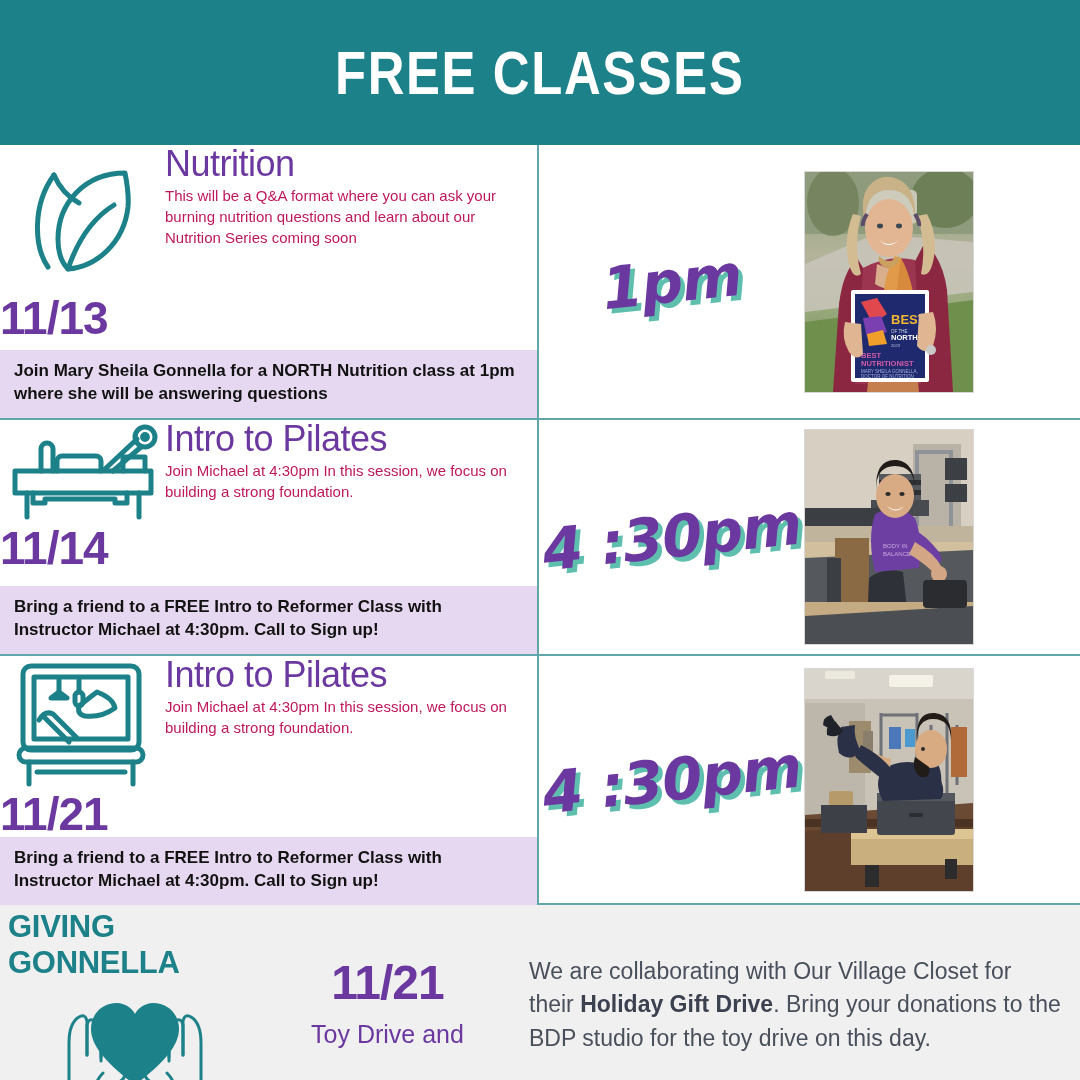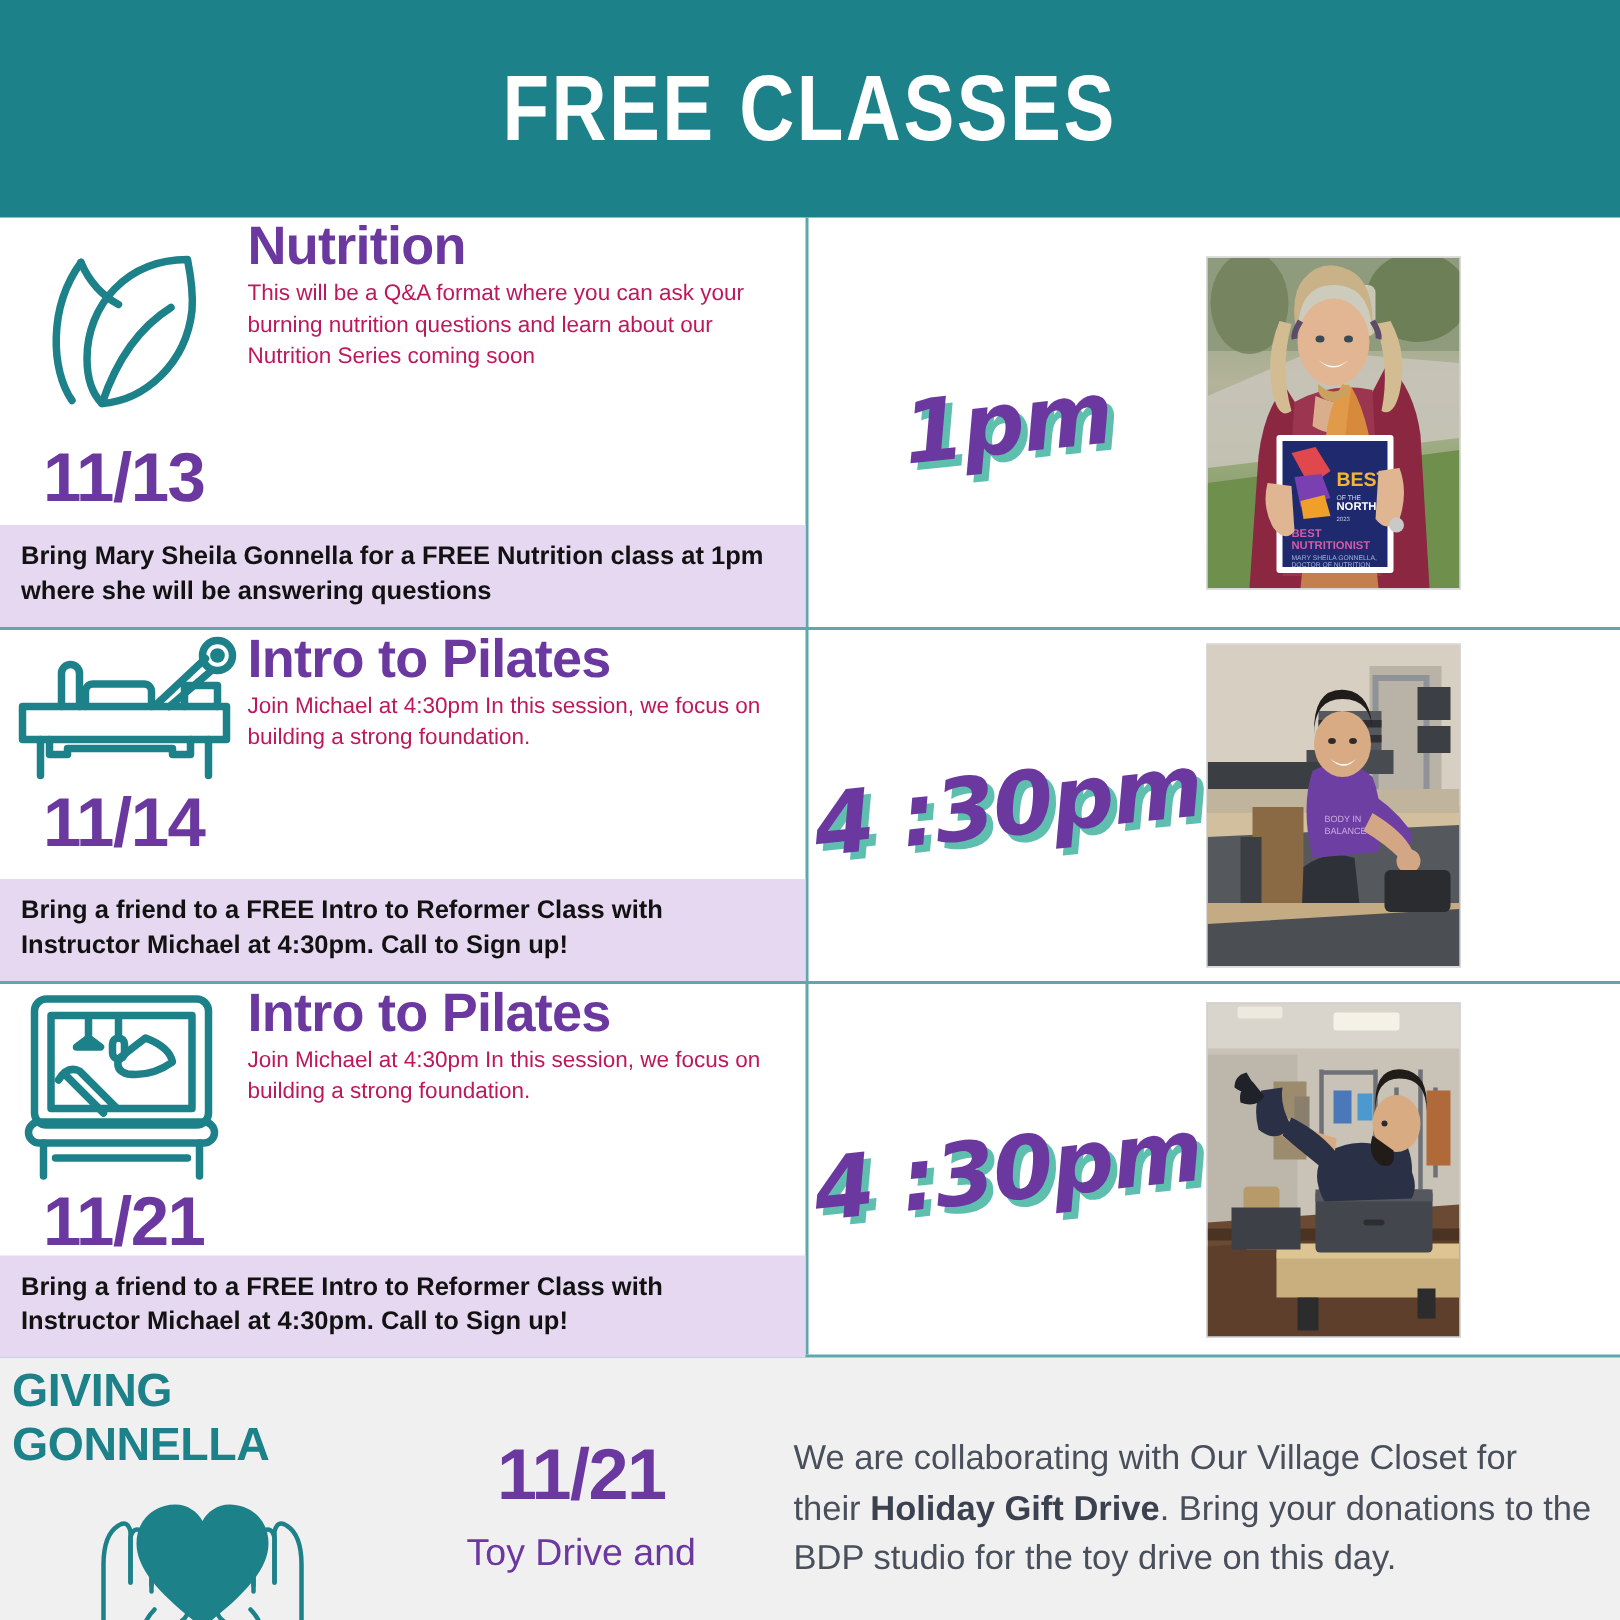--- a/index.html
+++ b/index.html
@@ -57,40 +57,39 @@
   .left-top{
     flex:1 1 auto;
     display:flex;
     padding:0;
     box-sizing:border-box;
   }
 
   .icon-date{
     width:165px;flex:0 0 165px;
     display:flex;flex-direction:column;
-    align-items:center;
     box-sizing:border-box;
   }
   .icon-box{
     display:flex;align-items:center;justify-content:center;
     width:100%;
   }
   .date-text{
     color:#6b38a0;
     font-weight:700;
     font-size:46px;
     line-height:1;
     letter-spacing:-1px;
     font-family:"Liberation Sans",sans-serif;
   }
 
   .text-block{flex:1 1 auto;padding-right:14px;box-sizing:border-box;}
   .class-title{
     color:#6b38a0;
-    font-weight:700;
+    font-weight:400;
     font-size:36px;
     line-height:1.05;
     letter-spacing:-0.5px;
     margin:0 0 2px 0;
   }
   .class-desc{
     color:#be185d;
     font-size:15px;
     line-height:1.42;
     margin:0;
@@ -202,21 +201,21 @@
                 </g>
               </svg>
             </div>
             <div class="date-text">11/13</div>
           </div>
           <div class="text-block">
             <div class="class-title">Nutrition</div>
             <p class="class-desc">This will be a Q&amp;A format where you can ask your burning nutrition questions and learn about our Nutrition Series coming soon</p>
           </div>
         </div>
-        <div class="banner">Bring Mary Sheila Gonnella for a FREE  Nutrition class at 1pm where she will be answering questions</div>
+        <div class="banner">Join Mary Sheila Gonnella for a NORTH  Nutrition class at 1pm where she will be answering questions</div>
       </div>
       <div class="col-right">
         <div class="time-wrap">
           <div class="time-text">1pm</div>
         </div>
         <div class="photo" style="width:168px;height:220px;">
           <svg width="168" height="220" viewBox="0 0 168 220">
             <defs>
               <linearGradient id="bg1" x1="0" y1="0" x2="0" y2="1">
                 <stop offset="0" stop-color="#8f9e7a"></stop>

